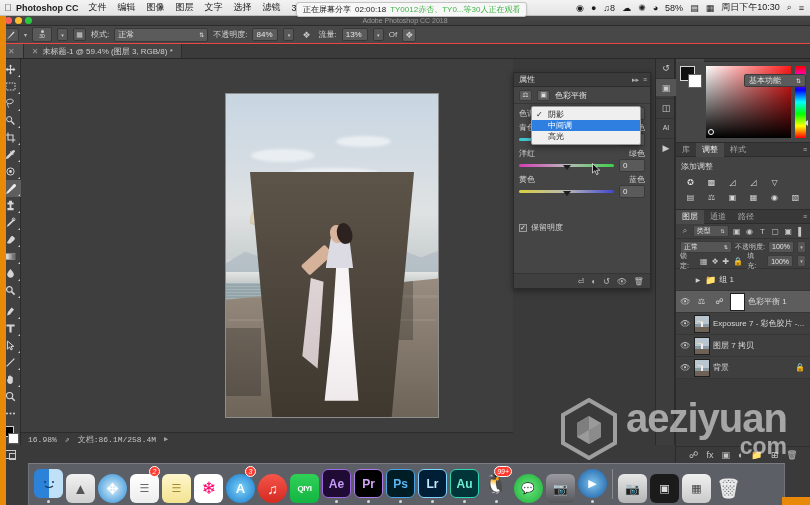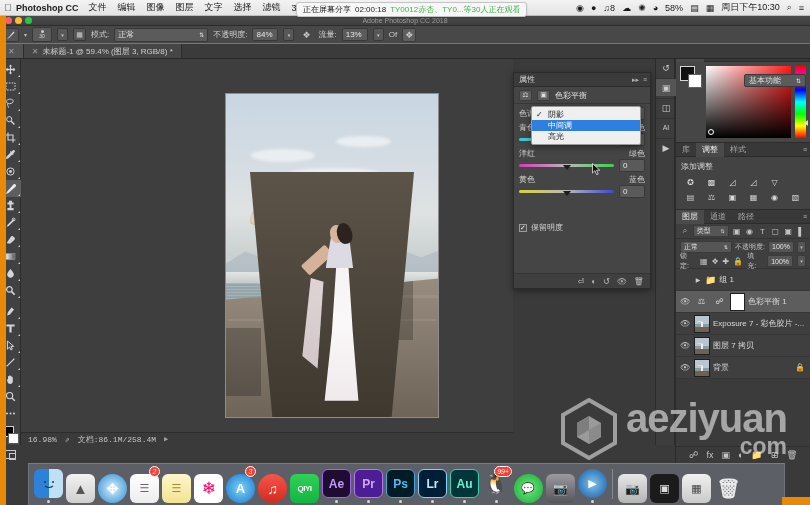--- a/index.html
+++ b/index.html
@@ -961,21 +961,21 @@
       <span class="di-icon" style="background:linear-gradient(#f5554a,#d42a20);border-radius:50%;font-size:14px">♫</span>
     </div>
     <div class="dock-item">
       <span class="di-icon" style="background:linear-gradient(#2fd157,#13b542);font-size:8px;letter-spacing:-.5px">QIYI</span>
     </div>
     <div class="dock-item">
       <span class="di-icon" style="background:#1f0b33;border:1px solid #9c6ae0;color:#c39bf5;font-size:12px">Ae</span>
         <i class="di-dot"></i>
     </div>
     <div class="dock-item">
-      <span class="di-icon" style="background:#4c1d95;border:1px solid #b07ae8;color:#d4a5f7;font-size:12px">Pr</span>
+      <span class="di-icon" style="background:#000000;border:1px solid #b07ae8;color:#d4a5f7;font-size:12px">Pr</span>
         <i class="di-dot"></i>
     </div>
     <div class="dock-item">
       <span class="di-icon" style="background:#001d26;border:1px solid #4aa3e0;color:#56b8f5;font-size:12px">Ps</span>
         <i class="di-dot"></i>
     </div>
     <div class="dock-item">
       <span class="di-icon" style="background:#001e36;border:1px solid #7fd4ff;color:#bfe9ff;font-size:12px">Lr</span>
         <i class="di-dot"></i>
     </div>

